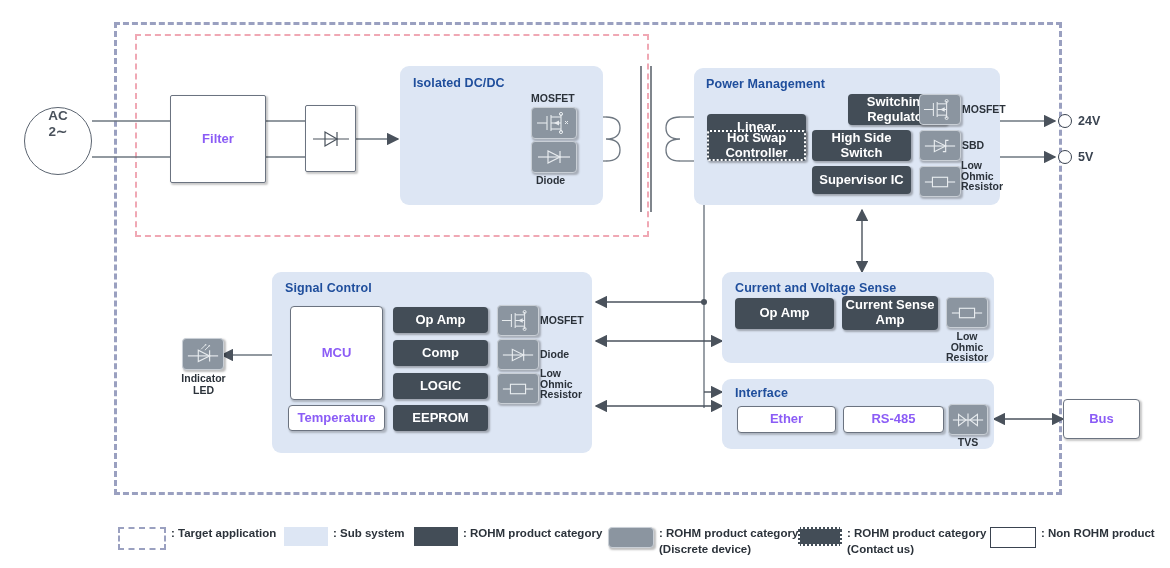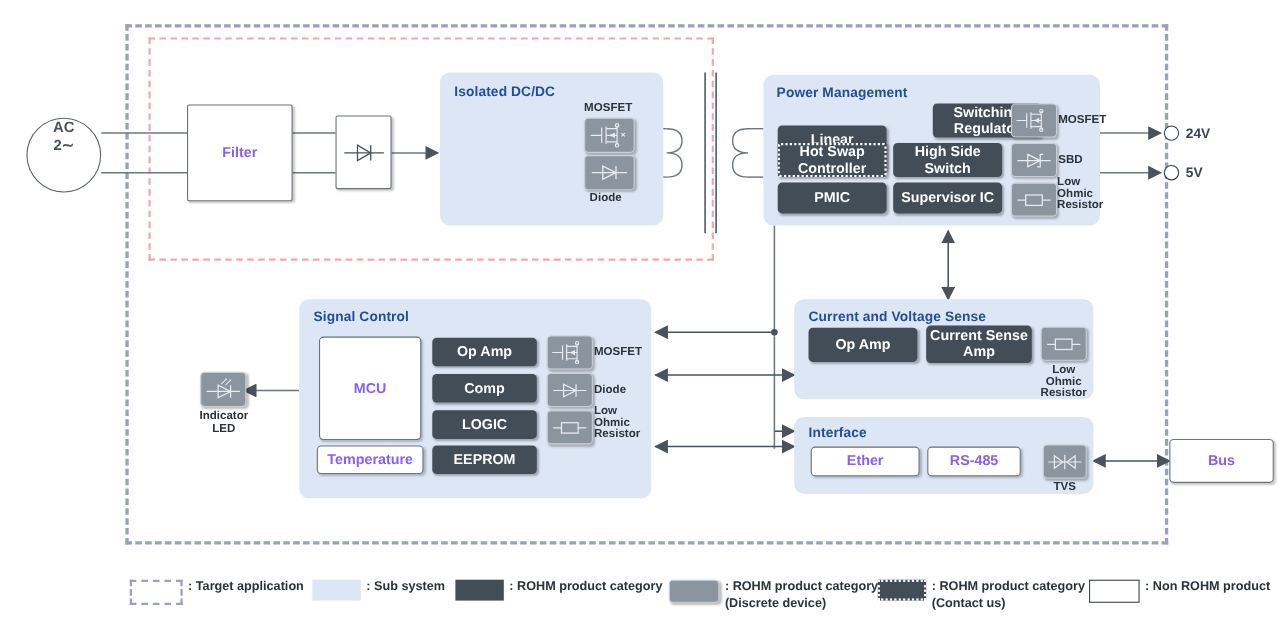--- a/index.html
+++ b/index.html
@@ -176,23 +176,20 @@
 Regulator</span>
   </div>
   <div class="abs prod-dotted" style="left:707px;top:130px;width:99px;height:31px;">
     <span style="white-space:pre-line">Hot Swap
 Controller</span>
   </div>
   <div class="abs prod" style="left:788px;top:130px;width:99px;height:31px;margin-left:24px;">
     <span style="white-space:pre-line">High Side
 Switch</span>
   </div>
-  <div class="abs prod" style="left:707px;top:166px;width:99px;height:28px;">
-    <span style="white-space:pre-line">PMIC</span>
-  </div>
   <div class="abs prod" style="left:812px;top:166px;width:99px;height:28px;justify-content:center;">
     <span style="white-space:pre-line">Supervisor IC</span>
   </div>
 
   <div class="abs disc" style="left:919px;top:94px;width:42px;height:31px;">
     <svg width="34" height="23" viewBox="0 0 36 24">
       <line x1="1" y1="12" x2="11" y2="12" stroke="#e8ecef" stroke-width="1.1"></line>
       <line x1="11" y1="5" x2="11" y2="19" stroke="#e8ecef" stroke-width="1.1"></line>
       <line x1="15" y1="4" x2="15" y2="20" stroke="#e8ecef" stroke-width="1.1"></line>
       <line x1="15" y1="6" x2="25" y2="6" stroke="#e8ecef" stroke-width="1.1"></line>
@@ -321,34 +318,34 @@
   <div class="cap ctr" style="left:942px;top:331px;width:50px;white-space:pre-line;">Low
 Ohmic
 Resistor</div>
 
   <div class="abs subsys" style="left:722px;top:379px;width:272px;height:70px;">
     <div class="subsys-title" style="left:13px;top:7px;">Interface</div>
   </div>
   <div class="abs nonrohm" style="left:737px;top:406px;width:99px;height:27px;">
     <span>Ether</span>
   </div>
-  <div class="abs nonrohm" style="left:843px;top:406px;width:85px;height:27px;">
+  <div class="abs nonrohm" style="left:843px;top:406px;width:101px;height:27px;">
     <span>RS-485</span>
   </div>
   <div class="abs disc" style="left:948px;top:404px;width:40px;height:31px;">
     <svg width="34" height="20" viewBox="0 0 36 20">
       <line x1="2" y1="10" x2="34" y2="10" stroke="#e8ecef" stroke-width="1.2"></line>
       <path d="M16,10 L8,4 L8,16 z" fill="none" stroke="#e8ecef" stroke-width="1.2"></path>
       <path d="M20,10 L28,4 L28,16 z" fill="none" stroke="#e8ecef" stroke-width="1.2"></path>
       <line x1="18" y1="3" x2="18" y2="17" stroke="#e8ecef" stroke-width="1.2"></line>
     </svg>
   </div>
   <div class="cap ctr" style="left:943px;top:437px;width:50px;">TVS</div>
 
-  <div class="abs nonrohm" style="left:1063px;top:399px;width:95px;height:40px;justify-content:center;">
+  <div class="abs nonrohm" style="left:1063px;top:399px;width:77px;height:40px;justify-content:center;">
     <span>Bus</span>
   </div>
 
   <div class="legend">
     <div class="lg-item" style="left:118px;top:14px;">
       <span class="lg-sw target"></span>
       <span class="lg-tx" style="white-space:pre-line">: Target application</span>
     </div>
     <div class="lg-item" style="left:284px;top:14px;">
       <span class="lg-sw sub"></span>

